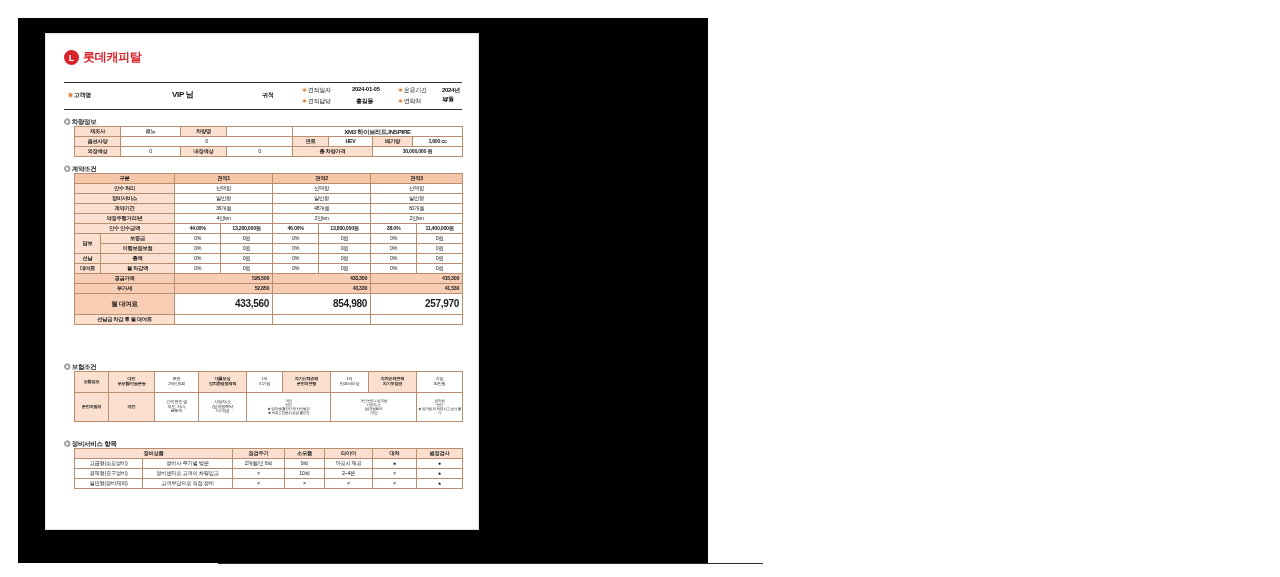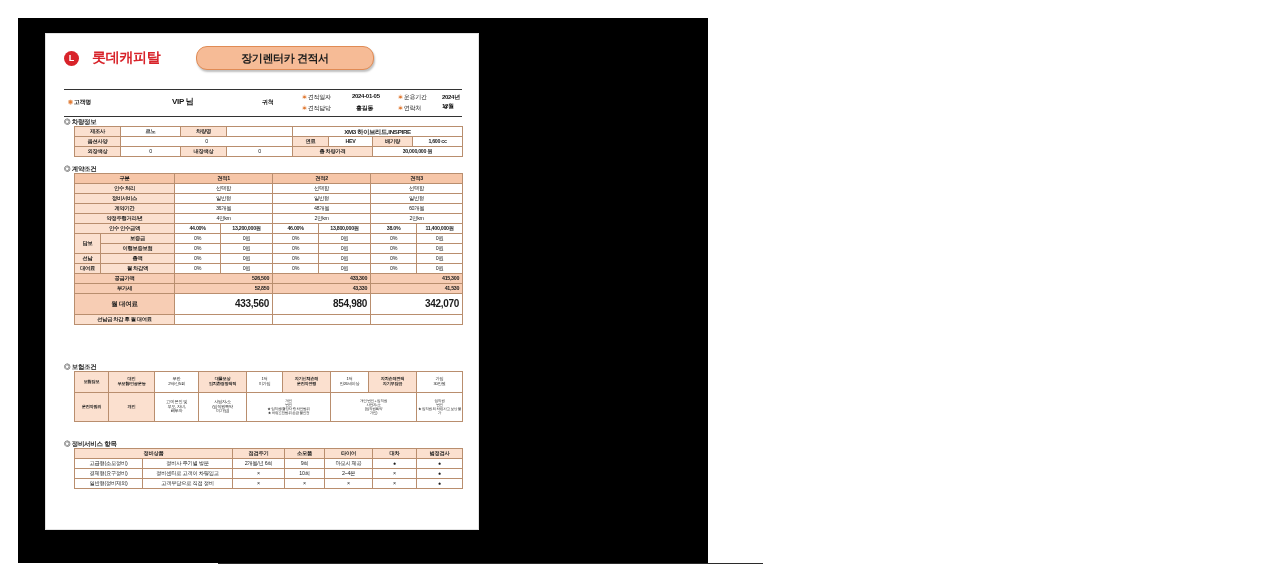--- a/index.html
+++ b/index.html
@@ -29,21 +29,21 @@
   }
 
   
   .brandrow{position:absolute;left:18px;top:12px;width:398px;height:30px;}
   .logo{position:absolute;left:0;top:3px;display:flex;align-items:center;gap:4px;}
   .logo .mark{
     width:15px;height:15px;border-radius:50%;
     background:#d8232a;color:#fff;font-size:9px;font-weight:bold;
     display:flex;align-items:center;justify-content:center;
   }
-  .logo .name{font-size:14px;font-weight:bold;color:#d8232a;letter-spacing:-.3px;margin-left:9px;}
+  .logo .name{font-size:12px;font-weight:bold;color:#d8232a;letter-spacing:-.3px;}
   .title-pill{
     position:absolute;left:132px;top:0;width:176px;height:22px;
     background:#f6bb96;border:1px solid #e08b55;border-radius:11px;
     display:flex;align-items:center;justify-content:center;
     box-shadow:1px 2px 2px rgba(0,0,0,.25);
   }
   .title-pill span{font-size:11px;font-weight:bold;color:#1c1c1c;letter-spacing:-.4px;}
 
   
   .sec-label{
@@ -63,44 +63,41 @@
   td.hd{background:#f6c6a8;font-weight:bold;}
   td.blank{background:#ffffff;}
   td.r{text-align:right;padding-right:3px;}
   td.big{font-size:10px;font-weight:bold;}
   td.mid{font-size:6.2px;font-weight:bold;}
   td.tiny{font-size:4.2px;}
   td.v{font-weight:bold;}
 
   
   .custbox{
-    position:absolute;left:18px;top:55px;width:398px;height:26px;
+    position:absolute;left:18px;top:48px;width:398px;height:26px;
     border-top:1.2px solid #333;border-bottom:1.2px solid #333;
   }
   .custbox .cell{position:absolute;font-size:6px;color:#111;letter-spacing:-.3px;}
   .custbox .b{font-weight:bold;}
   .custbox .o:before{content:"◉ ";color:#e07a33;font-size:5px;}
   .custbox .vip{font-size:8px;font-weight:bold;}
 </style>
 </head>
 <body>
 
 <div class="stage">
   <div class="frame"></div>
   <div class="frame-bottom"></div>
 
   <div class="page">
 
     <div class="brandrow">
       <div class="logo">
         <div class="mark">L</div>
         <div class="name">롯데캐피탈</div>
-      </div>
-      <div class="title-pill">
-        <span>장기렌터카 견적서</span>
       </div>
     </div>
 
     <div class="custbox">
       <div class="cell o b" style="left:4px;top:8px;">고객명</div>
       <div class="cell vip" style="left:108px;top:6px;">VIP 님</div>
       <div class="cell b" style="left:198px;top:8px;">귀척</div>
       <div class="cell o" style="left:238px;top:3px;">견적일자</div>
       <div class="cell b" style="left:288px;top:3px;">2024-01-05</div>
       <div class="cell o" style="left:238px;top:14px;">견적담당</div>
@@ -251,21 +248,21 @@
       <tr>
         <td class="lbl2" colspan="3">부가세</td>
         <td class="lbl2 r" colspan="2">52,850</td>
         <td class="lbl2 r" colspan="2">43,330</td>
         <td class="lbl2 r" colspan="2">41,530</td>
       </tr>
       <tr style="height:20px">
         <td class="lbl2" colspan="3" style="height:20px;font-size:6.5px">월 대여료</td>
         <td class="big r" colspan="2" style="height:20px">433,560</td>
         <td class="big r" colspan="2" style="height:20px">854,980</td>
-        <td class="big r" colspan="2" style="height:20px">342,070</td>
+        <td class="big r" colspan="2" style="height:20px">257,970</td>
       </tr>
       <tr>
         <td class="lbl" colspan="3">선납금 차감 후 월 대여료</td>
         <td class="blank" colspan="2"></td>
         <td class="blank" colspan="2"></td>
         <td class="blank" colspan="2"></td>
       </tr>
     </tbody>
       </table>
 

